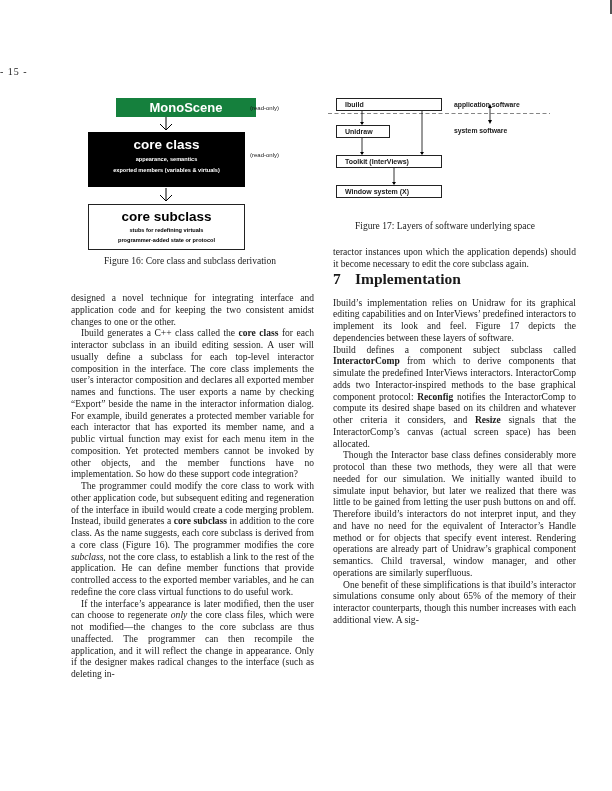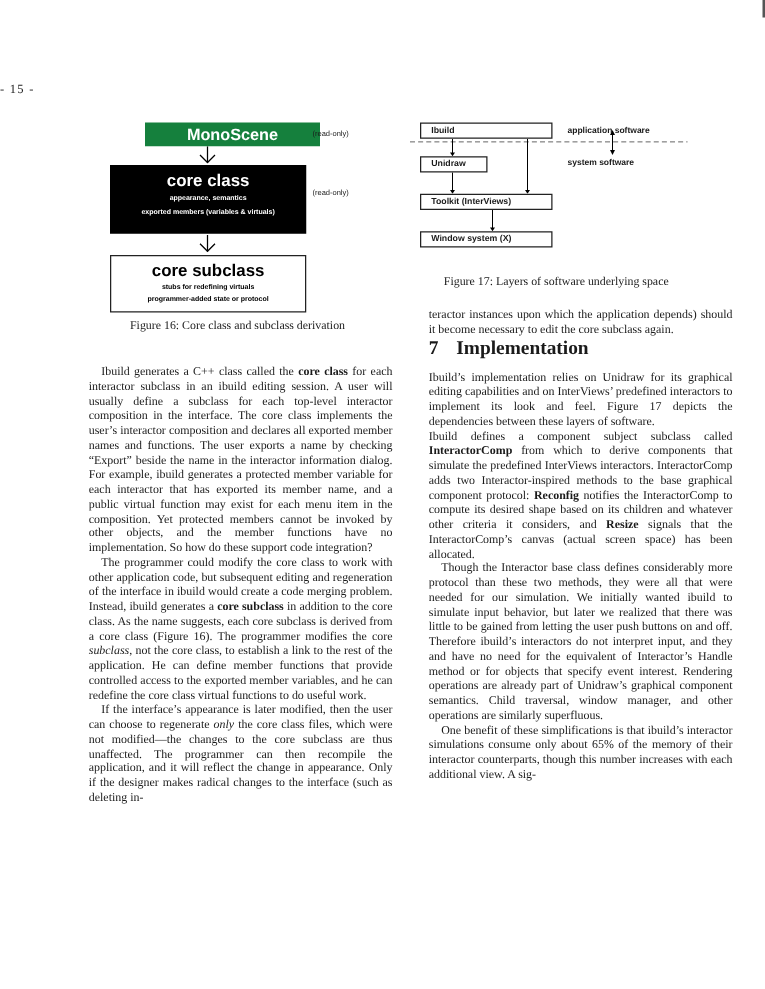--- a/index.html
+++ b/index.html
@@ -26,21 +26,21 @@
 
   
   .fig17 { position: absolute; left: 336px; top: 98px; width: 210px; height: 120px; }
   .lbox { position: absolute; box-sizing: border-box; border: 1px solid #222; background: #fff; font-family: "Liberation Sans", "DejaVu Sans", sans-serif; font-weight: bold; font-size: 7px; padding-left: 8px; line-height: 12px; }
   .lab { position: absolute; font-family: "Liberation Sans", "DejaVu Sans", sans-serif; font-weight: bold; font-size: 6.8px; }
   .cap17 { position: absolute; left: 330px; top: 221px; width: 230px; text-align: center; font-size: 9.5px; }
 
   
   .col { position: absolute; font-size: 9.55px; line-height: 11.75px; text-align: justify; }
   .col-left { left: 71px; top: 292px; width: 243px; }
-  .col-right { left: 343px; top: 246px; width: 243px; }
+  .col-right { left: 333px; top: 246px; width: 243px; }
   .col p { margin: 0; text-indent: 10px; }
   .col p.noind { text-indent: 0; }
   .h1 { font-size: 15.5px; font-weight: bold; margin: 0 0 9px 0; line-height: 18px; }
   .h1 .num { display: inline-block; width: 22px; }
   .h2 { font-size: 11.5px; font-weight: bold; margin: 14px 0 8px 0; line-height: 14px; }
   .h2 .num { display: inline-block; width: 24px; }
 </style>
 </head>
 <body>
 
@@ -95,20 +95,21 @@
   <div class="lbox" style="left:0; top:0; width:106px; height:13px;">Ibuild</div>
   <div class="lbox" style="left:0; top:27px; width:54px; height:13px;">Unidraw</div>
   <div class="lbox" style="left:0; top:57px; width:106px; height:13px;">Toolkit (InterViews)</div>
   <div class="lbox" style="left:0; top:87px; width:106px; height:13px;">Window system (X)</div>
   <span class="lab" style="left:118px; top:3px;">application software</span>
   <span class="lab" style="left:118px; top:29px;">system software</span>
 </div>
 <div class="cap17">Figure 17: Layers of software underlying space</div>
 
 <div class="col col-left">
+  <p class="noind">designed a novel technique for integrating interface and application code and for keeping the two consistent amidst changes to one or the other.</p>
   <p><span>Ibuild generates a C++ class called the </span><b>core class</b><span> for each interactor subclass in an ibuild editing session. A user will usually define a subclass for each top-level interactor composition in the interface. The core class implements the user’s interactor composition and declares all exported member names and functions. The user exports a name by checking “Export” beside the name in the interactor information dialog. For example, ibuild generates a protected member variable for each interactor that has exported its member name, and a public virtual function may exist for each menu item in the composition. Yet protected members cannot be invoked by other objects, and the member functions have no implementation.  So how do these support code integration?</span></p>
   <p><span>The programmer could modify the core class to work with other application code, but subsequent editing and regeneration of the interface in ibuild would create a code merging problem. Instead, ibuild generates a </span><b>core subclass</b><span> in addition to the core class. As the name suggests, each core subclass is derived from a core class (Figure 16). The programmer modifies the core </span><i>subclass</i><span>, not the core class, to establish a link to the rest of the application. He can define member functions that provide controlled access to the exported member variables, and he can redefine the core class virtual functions to do useful work.</span></p>
   <p><span>If the interface’s appearance is later modified, then the user can choose to regenerate </span><i>only</i><span> the core class files, which were not modified—the changes to the core subclass are thus unaffected.  The programmer can then recompile the application, and it will reflect the change in appearance. Only if the designer makes radical changes to the interface (such as deleting in-</span></p>
 </div>
 
 <div class="col col-right">
   <p class="noind">teractor instances upon which the application depends) should it become necessary to edit the core subclass again.</p>
   <div class="h1"><span class="num">7</span><span>Implementation</span></div>
   <p class="noind">Ibuild’s implementation relies on Unidraw for its graphical editing capabilities and on InterViews’ predefined interactors to implement its look and feel. Figure 17 depicts the dependencies between these layers of software.</p>
   <p class="noind"><span>Ibuild defines a component subject subclass called </span><b>InteractorComp</b><span> from which to derive components that simulate the predefined InterViews interactors. InteractorComp adds two Interactor-inspired methods to the base graphical component protocol: </span><b>Reconfig</b><span> notifies the InteractorComp to compute its desired shape based on its children and whatever other criteria it considers, and </span><b>Resize</b><span> signals that the InteractorComp’s canvas (actual screen space) has been allocated.</span></p>

